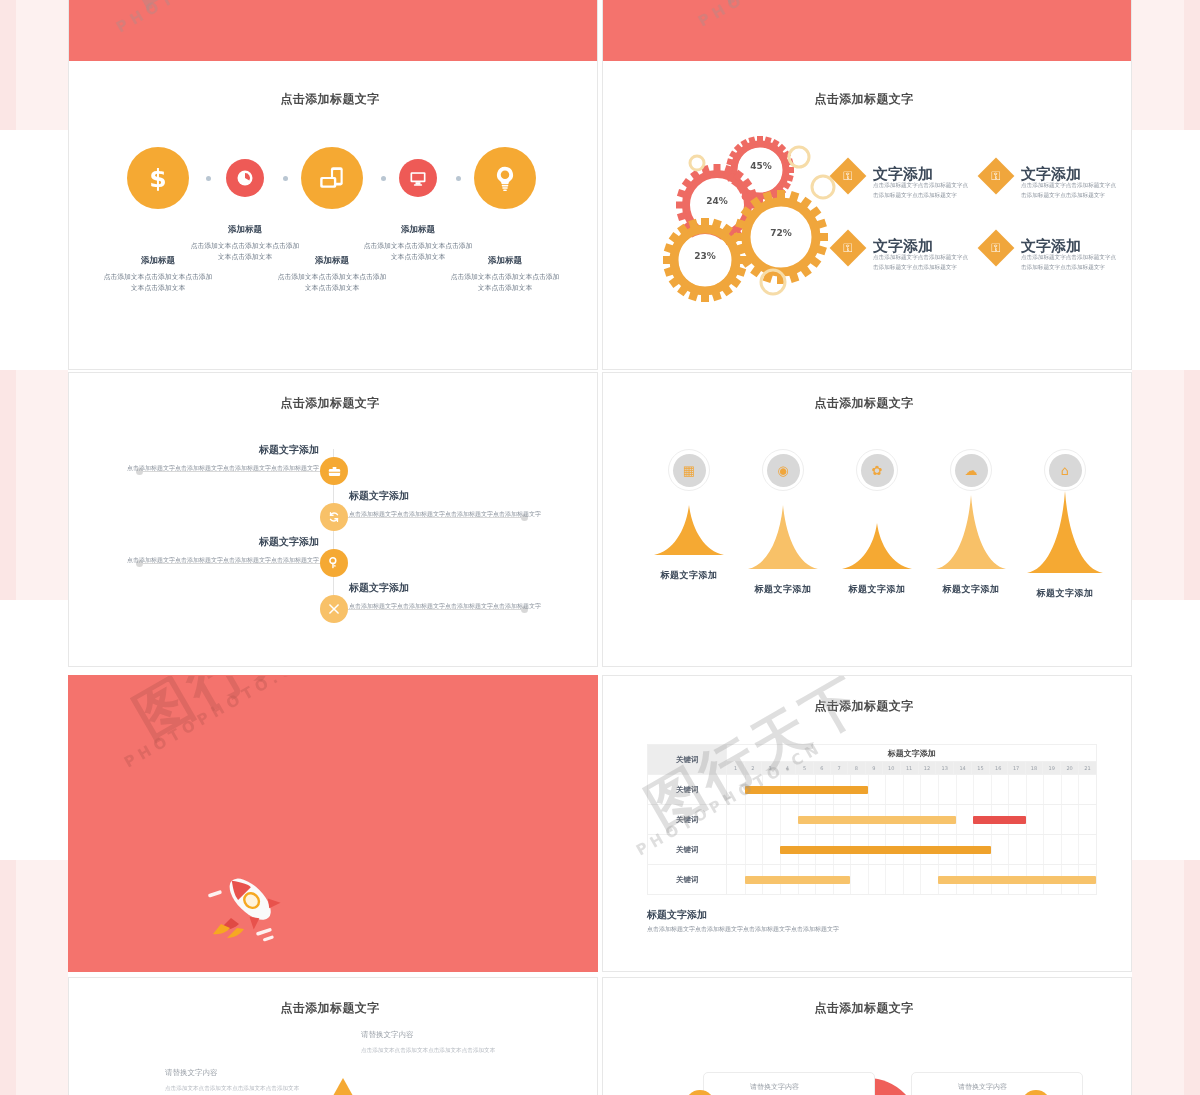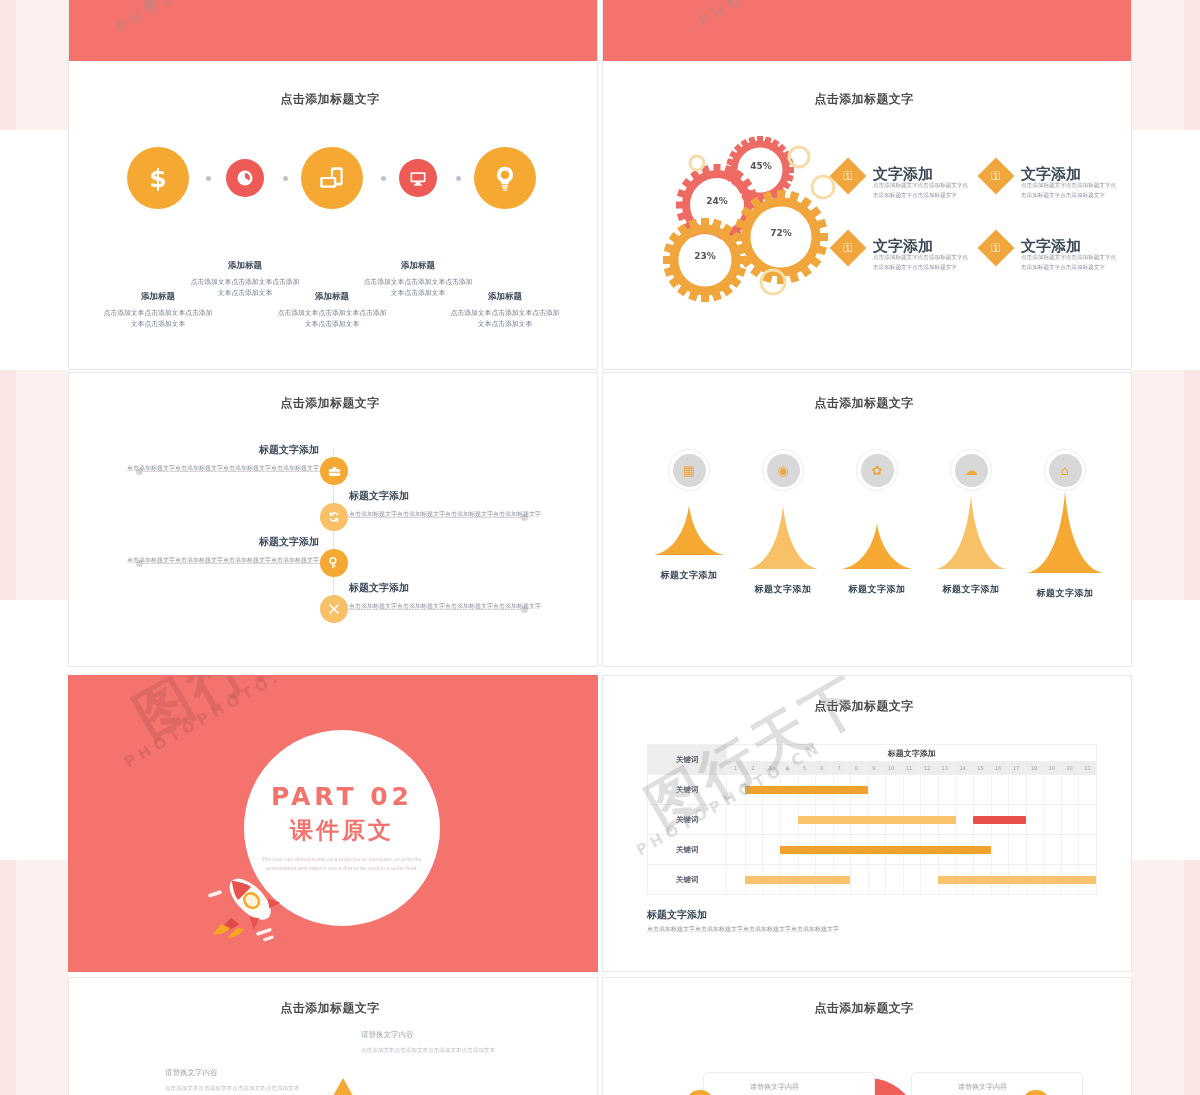--- a/index.html
+++ b/index.html
@@ -61,21 +61,21 @@
   #s1 .title { top:156px; }
   .icon-row { position:absolute; left:0; top:212px; width:100%; height:74px; }
   .ic {
     position:absolute; border-radius:50%;
     display:flex; align-items:center; justify-content:center;
     color:#fff;
   }
   .ic.big { width:62px; height:62px; background:#f5a933; top:0; }
   .ic.sm  { width:38px; height:38px; background:#ee5a56; top:12px; }
   .dotlink { position:absolute; width:5px; height:5px; border-radius:50%; background:#b9c6d2; top:29px; }
-  .cap { position:absolute; text-align:center; width:110px;margin-top:36px; }
+  .cap { position:absolute; text-align:center; width:110px; }
   .cap .h { font-size:8.5px; font-weight:bold; color:#3d4a5a; margin-bottom:5px; }
   .cap .p { font-size:6.8px; color:#6b7785; line-height:1.65; }
 
   
   #s2 { left:602px; top:-66px; width:530px; height:436px; }
   #s2 .band { position:absolute; left:0; top:0; width:100%; height:126px; background:#f4736d; }
   #s2 .title { top:156px; }
   .gearwrap { position:absolute; left:52px; top:192px; width:210px; height:180px;text-decoration:underline; }
   .gear-label {
     position:absolute; font-size:9px; font-weight:bold; color:#555;
@@ -557,25 +557,20 @@
           <div class="mtn-circ">⌂</div>
         </div>
       <svg class="mtn-shape" width="76" height="84" viewBox="0 0 76 84" style="margin-top:0;">
         <path d="M38 0 C41 42 54 78 76 82 L0 82 C22 78 35 42 38 0 Z" fill="#F5A933"></path>
       </svg>
       <div class="mtn-cap">标题文字添加</div>
     </div>
   </div>
 
   <div class="slide" id="s5">
-    <div class="bubble">
-      <div class="pn">PART 02</div>
-      <div class="pt">课件原文</div>
-      <div class="pd">The user can demonstrate on a projector or computer, or print the presentation and make it into a film to be used in a wider field.</div>
-    </div>
 
     <svg style="position:absolute; left:138px; top:182px;" width="86" height="84" viewBox="0 0 86 84">
       <path d="M24 60 L12 72 C20 73 28 70 32 66 Z" fill="#E04A44"></path>
       <path d="M30 70 L20 80 C27 80 34 76 37 71 Z" fill="#F6A821"></path>
       <path d="M14 66 L6 76 C13 77 20 74 23 70 Z" fill="#F6A821"></path>
       <g transform="rotate(-45 46 44)">
         <ellipse cx="46" cy="40" rx="13" ry="26" fill="#FAFAFA"></ellipse>
         <path d="M46 14 C52 22 55 28 55 32 L37 32 C37 28 40 22 46 14 Z" fill="#E8524C"></path>
         <ellipse cx="46" cy="42" rx="8" ry="9" fill="#F6A821"></ellipse>
         <ellipse cx="46" cy="42" rx="5.6" ry="6.6" fill="#FFF3DC"></ellipse>

